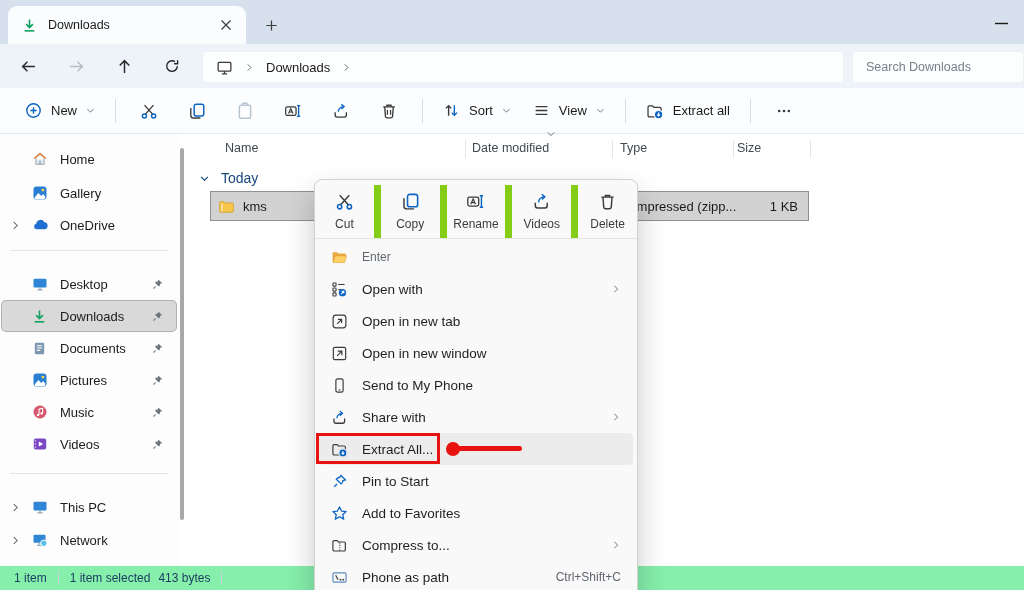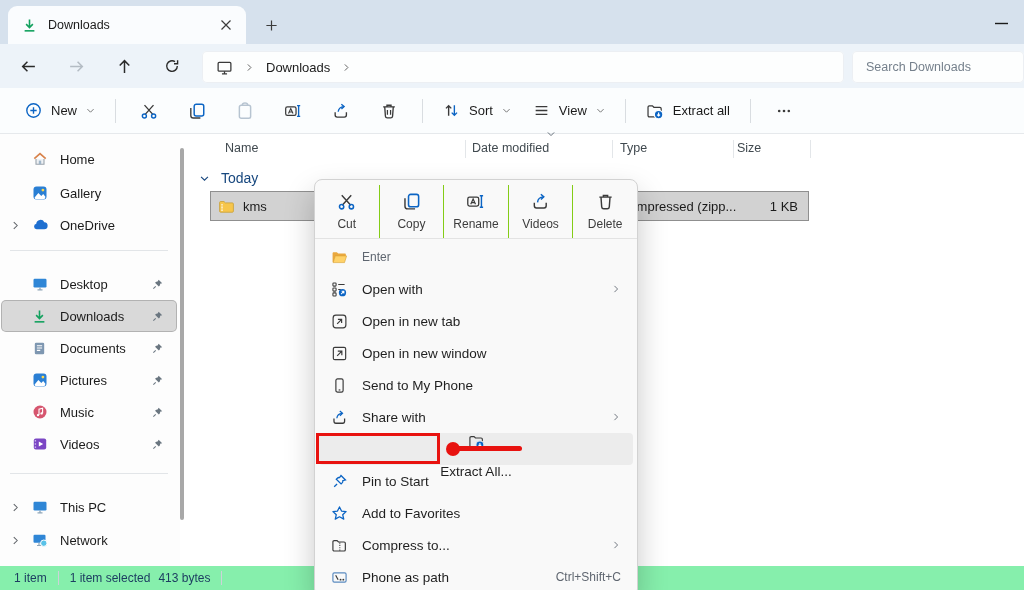--- a/index.html
+++ b/index.html
@@ -67,25 +67,25 @@
   .statusbar { position:absolute; left:0; top:566px; width:1024px; height:24px; display:flex; align-items:center;
                gap:11px; padding-left:14px; font-size:12px; color:#1d3e61; background:#86efac; z-index:5; }
   .st-div { width:1px; height:14px; background:#ccd2d8; }
 
   
   .ctxmenu { position:absolute; left:314px; top:179px; width:324px; height:418px; background:#f9f9f9;
              border:1px solid #d2d2d2; border-radius:8px; box-shadow:0 14px 30px rgba(0,0,0,.22); z-index:10; }
   .quick-row { display:flex; height:58px; padding-top:5px; }
   .qa { flex:1; display:flex; flex-direction:column; align-items:center; justify-content:center; gap:6px;
         font-size:12px; color:#3c3c3c; border-radius:4px; }
-  .qa + .qa { border-left:1px solid #84cc16; border-radius:0 4px 4px 0; }
+  .qa + .qa { border-left:7px solid #84cc16; border-radius:0 4px 4px 0; }
   .quick-sep { height:1px; background:#e3e3e3; }
   .menu-list { padding:2px 4px; }
   .menu-item { height:32px; display:flex; align-items:center; gap:14px; padding:0 12px; border-radius:4px; }
-  .menu-item.hl { background:#ececec;flex-direction:column; }
+  .menu-item.hl { background:#ececec; }
   .mi-ic { width:17px; display:flex; justify-content:center; }
   .mi-label { flex:1; font-size:13.5px; color:#1f1f1f; }
   .mi-shortcut { font-size:12px; color:#5f6670; }
   .mi-chev { color:#5f6670; }
 
   
   .red-box { position:absolute; left:316px; top:433px; width:124px; height:31px; border:3px solid #e8120f; z-index:20; }
   .red-dot { position:absolute; left:446px; top:442px; width:14px; height:14px; border-radius:50%; background:#e8120f; z-index:20; }
   .red-line { position:absolute; left:453px; top:446px; width:69px; height:5px; border-radius:3px; background:#e8120f; z-index:20; }
 </style>

